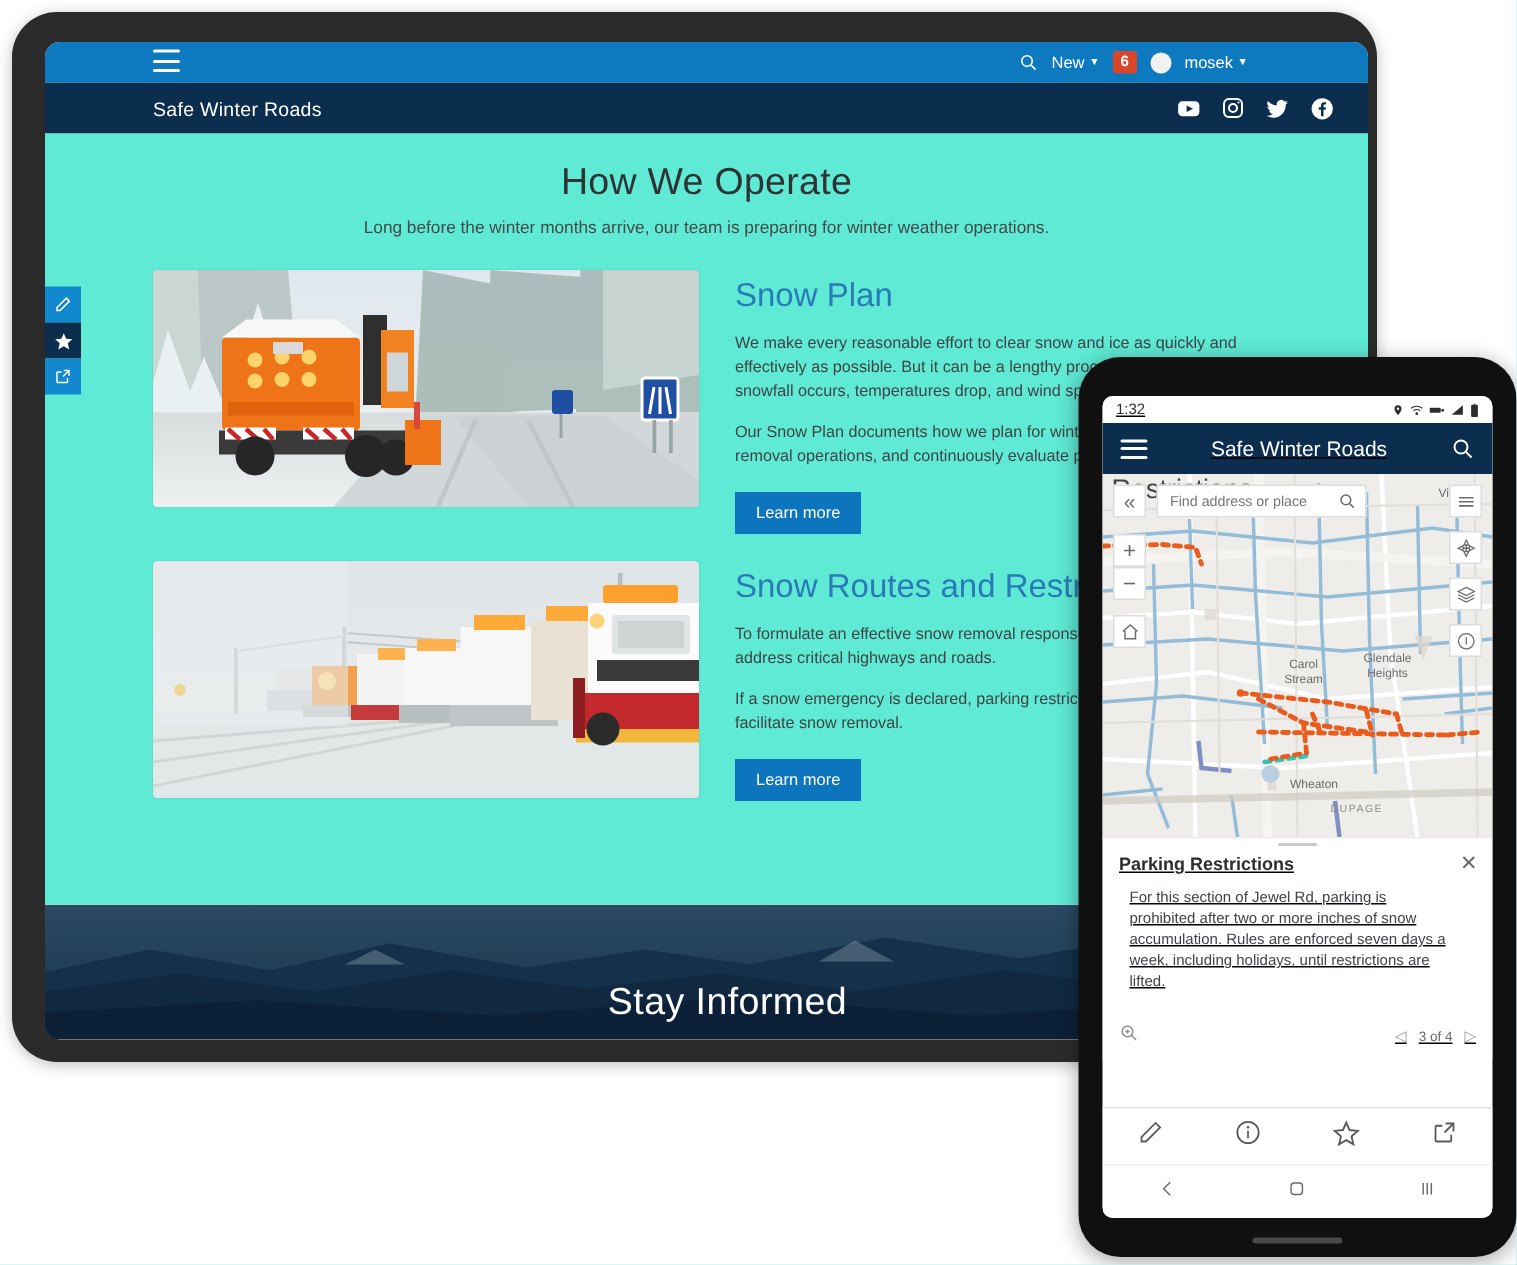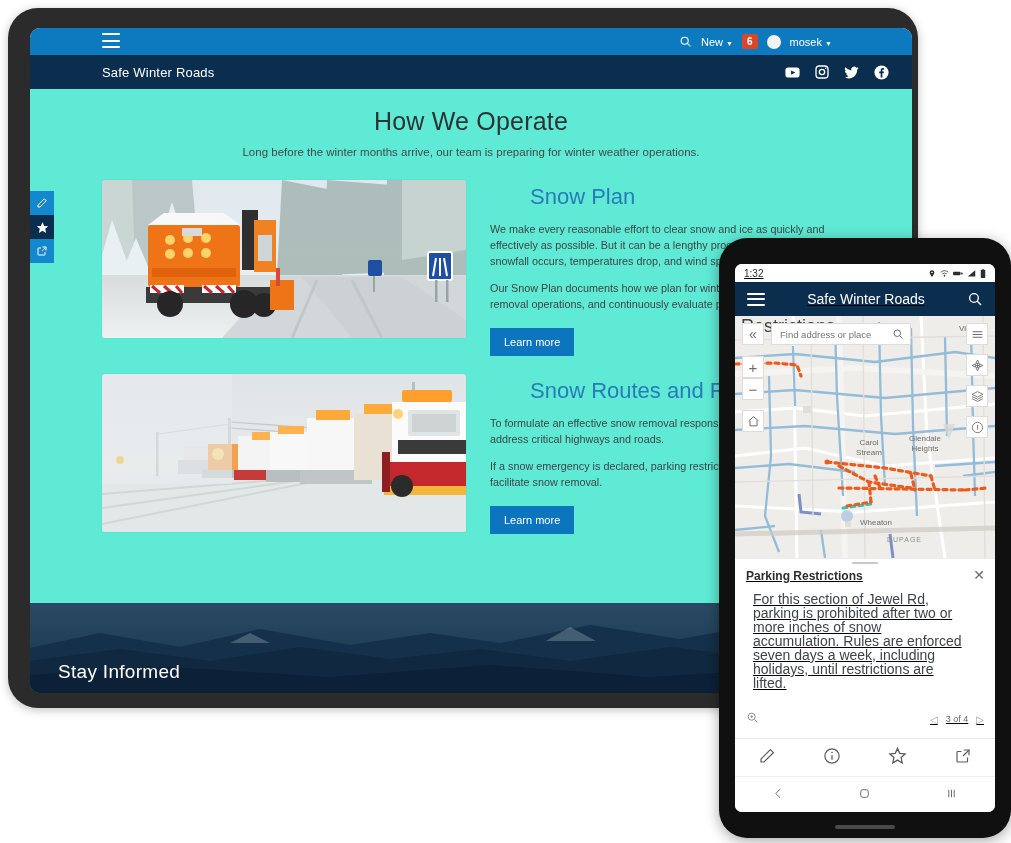--- a/index.html
+++ b/index.html
@@ -55,37 +55,37 @@
 
   
   .t-content { position:relative; background:#5eead4; height: 514px; padding-top: 18px;}
   .t-h1 { text-align:center; font-size: 25px; color:#2f3335; font-weight: 400; letter-spacing:.2px;}
   .t-sub { text-align:center; font-size: 11.5px; color:#44494c; margin-top: 10px; }
 
   .t-row { display:flex; margin: 22px 0 0 72px; }
   .t-thumb { width: 364px; height: 158px; border-radius: 3px; overflow:hidden; flex:none;
     box-shadow: 0 0 1px rgba(0,0,0,.25); position:relative;}
   .t-text { margin-left: 24px; padding-top: 4px; width: 390px; }
-  .t-h2 { font-size: 22px; color: #2a7ab8; font-weight: 400; white-space: nowrap; margin-left: 40px;}
+  .t-h2 { font-size: 22px; color: #2a7ab8; font-weight: 400; white-space: nowrap;}
   .t-p { font-size: 10.8px; line-height: 16px; color: #3f4447; margin-top: 11px; max-width: 355px;}
   .t-btn { display:inline-block; margin-top: 16px; background: #0d75bd; color:#fff;
     font-size: 11px; padding: 8px 14px; border: none; cursor:pointer; }
 
   
   .t-rail { position:absolute; left: 0; top: 163px; width: 24px; z-index: 6;}
   .t-rail div { width: 24px; height: 24px; display:flex; align-items:center; justify-content:center; cursor:pointer;}
   .rail-a { background:#1289ce; }
   .rail-b { background:#0b2e4f; }
   .rail-c { background:#1289ce; }
 
   
   .t-hero { position:absolute; left:0; bottom:0; width: 882px; height: 90px;
      overflow:hidden; }
-  .t-hero .herotitle { position:absolute; left:0; right:0; bottom: 10px; text-align:left;
-     color:#fff; font-size: 19px; font-weight: 400; letter-spacing:.3px;margin-left:28px; }
+  .t-hero .herotitle { position:absolute; left:0; right:0; bottom: 10px; text-align:center;
+     color:#fff; font-size: 25px; font-weight: 400; letter-spacing:.3px;margin-left:28px; }
 
   
   #phone-frame {
     position:absolute; left: 719px; top: 238px; width: 292px; height: 600px;
     background:#101010; border-radius: 28px; box-shadow: 0 3px 14px rgba(0,0,0,.35);
   }
   #phone-screen {
     position:absolute; left: 16px; top: 26px; width: 260px; height: 548px;
     background:#fff; border-radius: 7px; overflow:hidden;text-decoration:underline;
   }
@@ -114,21 +114,21 @@
     width: 112px; font-family:"Liberation Sans", sans-serif; background:transparent;}
   .maplabel { position:absolute; font-size: 8px; color:#6b6b6b; text-align:center;
     line-height: 10px; pointer-events:none; z-index:3;}
 
   .p-popup { background:#fff; padding: 10px 11px 6px 11px; position:relative;
      border-top: 1px solid #ececec;}
   .p-grabber { position:absolute; left:50%; transform:translateX(-50%); top:3px;
      width: 26px; height:2px; background:#c9c9c9; border-radius:1px;}
   .p-poptitle { font-size: 12px; font-weight: bold; color:#2e2e2e; }
   .p-popclose { position:absolute; right: 10px; top: 9px; font-size: 14px; color:#6a6a6a; cursor:pointer; line-height:1;}
-  .p-popbody { font-size: 14px; line-height: 14px; color:#3f4447; margin: 9px 16px 0 7px; }
+  .p-popbody { font-size: 10px; line-height: 14px; color:#3f4447; margin: 9px 16px 0 7px; }
   .p-popfoot { display:flex; align-items:center; justify-content:space-between; margin-top: 20px; }
   .p-pager { font-size: 9px; color:#6a6a6a; display:flex; align-items:center; gap: 8px; }
   .p-pager span.arrow { color:#9a9a9a; font-size: 10px; cursor:pointer; }
 
   .p-toolbar { position:absolute; left:0; bottom: 36px; width: 260px; height: 38px;
      background:#fff; border-top:1px solid #e4e4e4; display:flex; align-items:center;
      justify-content:space-around; }
   .p-toolbar div { cursor:pointer; color:#5a5a5a; }
   .p-navbar { position:absolute; left:0; bottom:0; width:260px; height: 36px;
      background:#fff; border-top:1px solid #efefef; display:flex; align-items:center;

